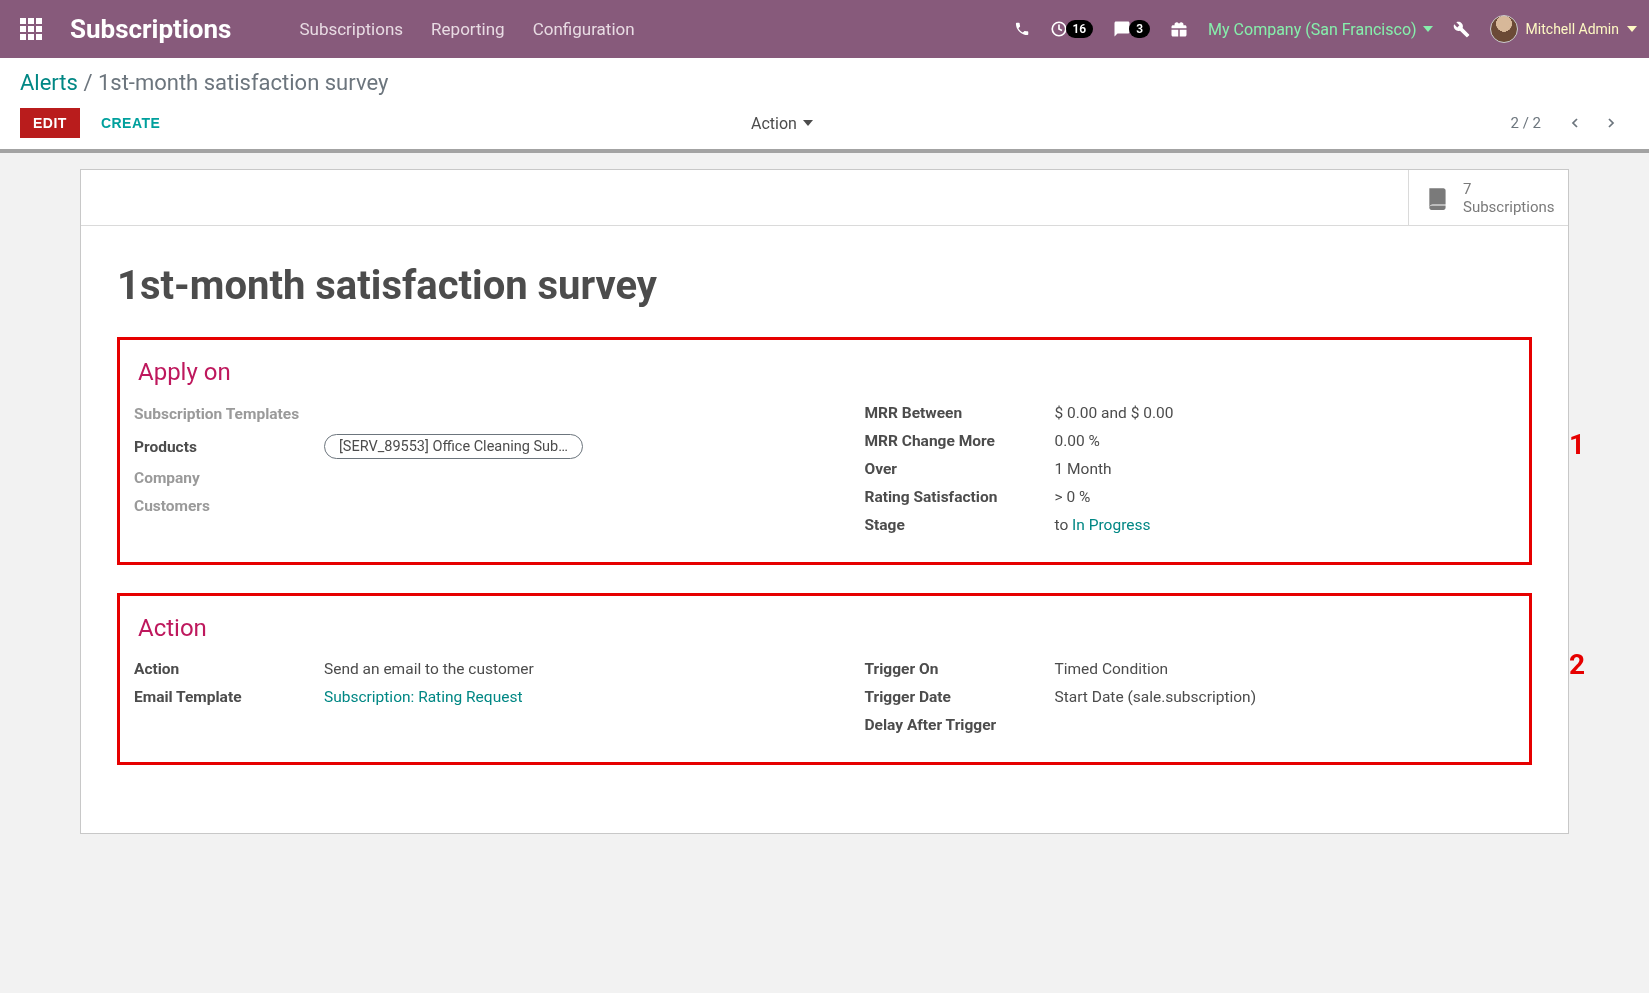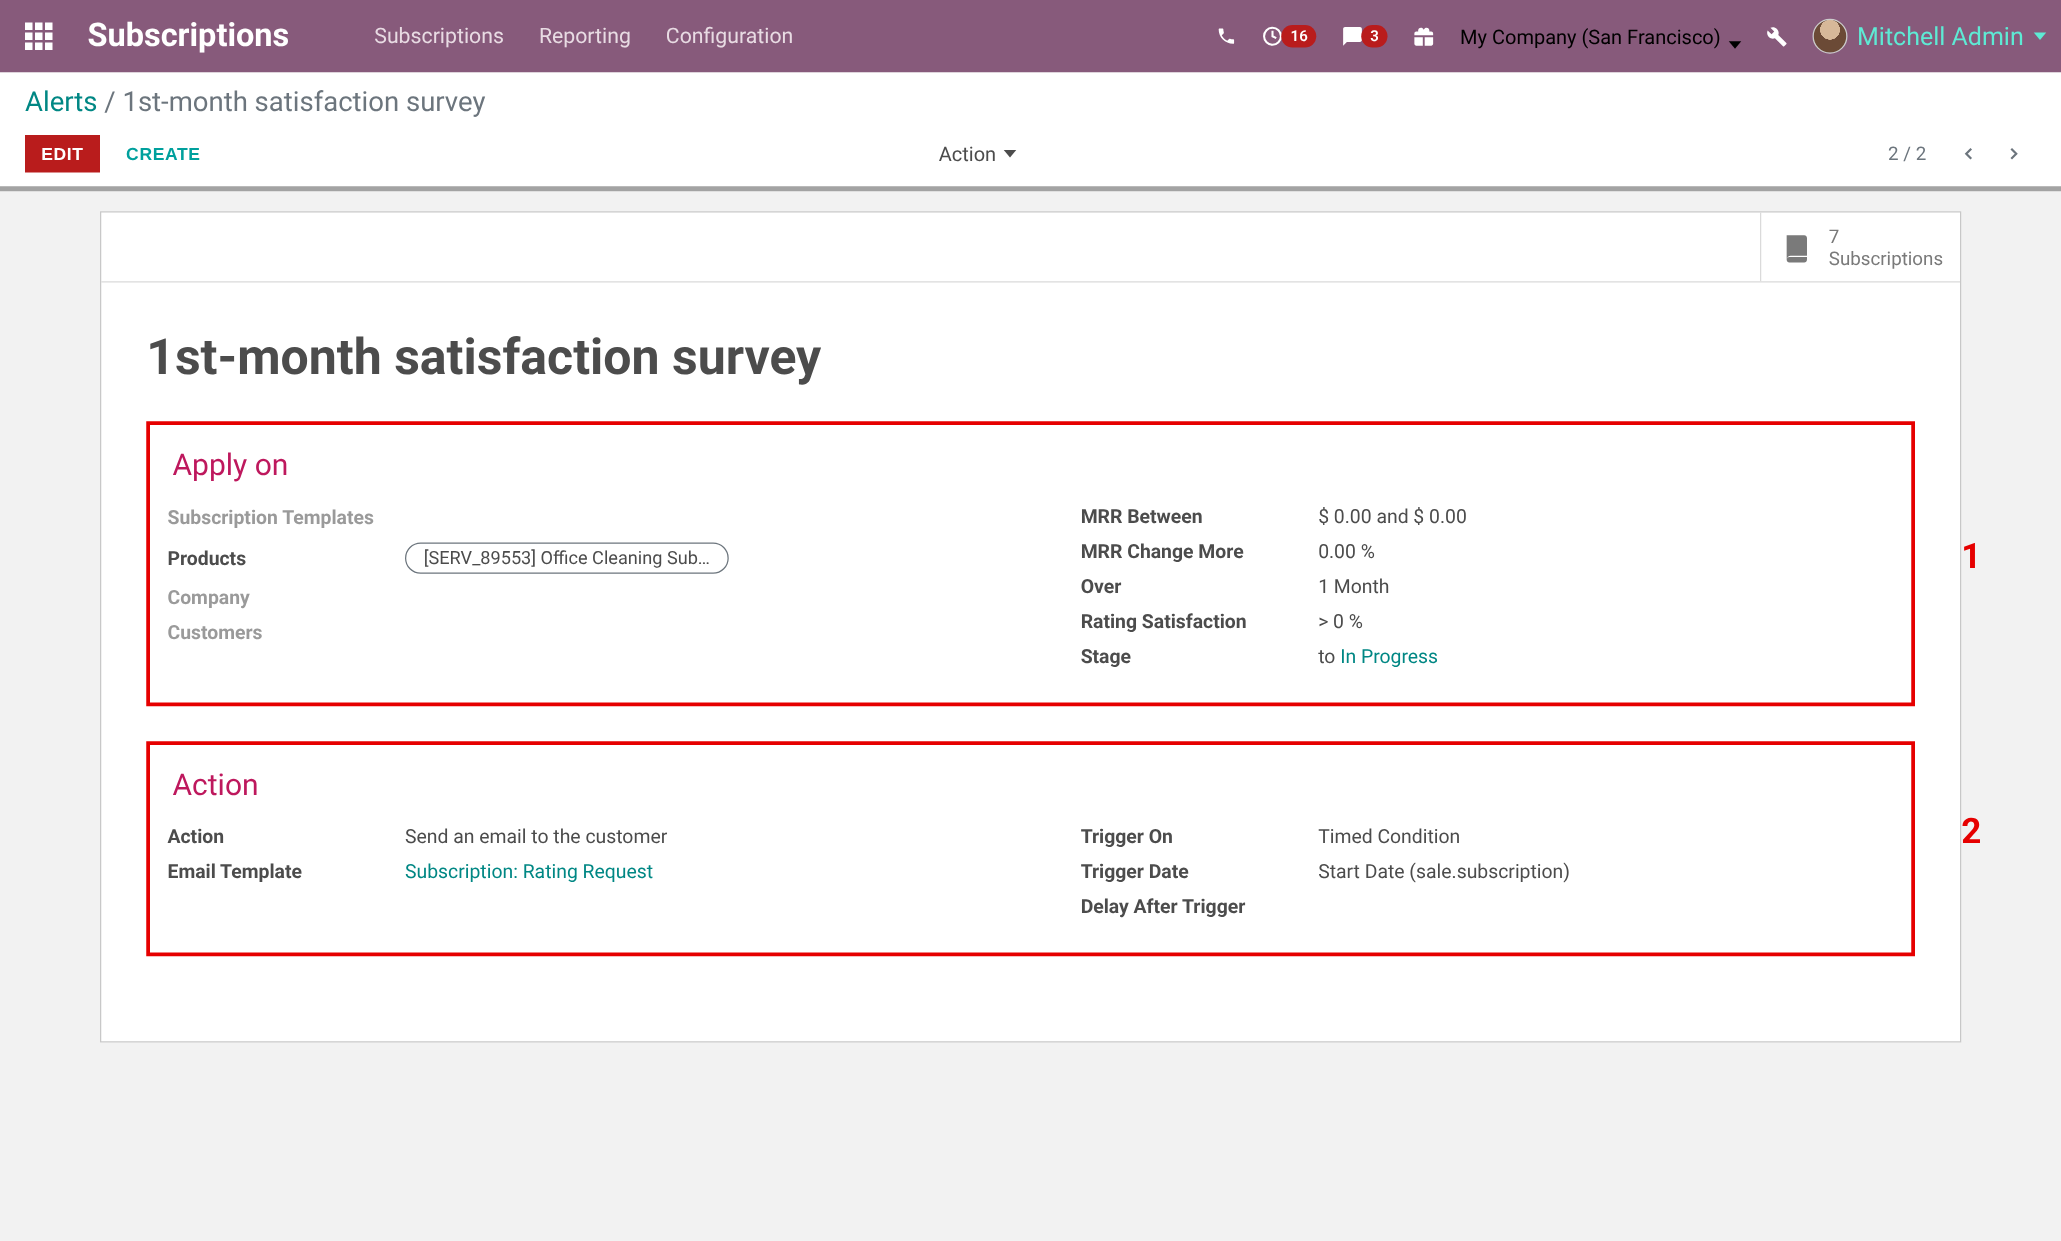--- a/index.html
+++ b/index.html
@@ -30,27 +30,27 @@
   }
   .nav-apps-icon span { background: #fff; }
   .nav-brand { font-size: 26px; font-weight: 700; color: #fff; margin-right: 54px; }
   .nav-menu { display: flex; gap: 0; }
   .nav-menu-item { color: #e8dbe3; font-size: 17px; padding: 0 14px; cursor: pointer; }
   .nav-spacer { flex: 1; }
   .nav-right { display: flex; align-items: center; gap: 20px; }
   .nav-icon { color: #fff; font-size: 16px; position: relative; cursor: pointer; display:flex; align-items:center; }
   .badge {
     display:inline-flex; align-items:center; justify-content:center;
-    background:#b91c1c; color:#fff; font-size:12px; font-weight:600;
+    background:#000000; color:#fff; font-size:12px; font-weight:600;
     border-radius:10px; padding:1px 7px; min-width:20px; height:18px;
     margin-left:-2px;
     text-align:center;
   }
-  .nav-company { color:#000000; font-size:16px; display:flex; align-items:flex-end; gap:6px; cursor:pointer; }
-  .nav-user { color:#5eead4; font-size:20px; display:flex; align-items:center; gap:8px; cursor:pointer;justify-content:space-between; }
+  .nav-company { color:#86efac; font-size:16px; display:flex; align-items:center; gap:6px; cursor:pointer; }
+  .nav-user { color:#fef9c3; font-size:14px; display:flex; align-items:center; gap:8px; cursor:pointer;justify-content:space-between; }
   .avatar {
     width:28px; height:28px; border-radius:50%;
     background: radial-gradient(circle at 50% 30%, #d7b899 0 35%, #6b4a36 36% 100%);
     border:1px solid #ccc;
   }
   .caret-down {
     display:inline-block; width:0; height:0;
     border-left:5px solid transparent; border-right:5px solid transparent;
     border-top:6px solid currentColor;
   }

